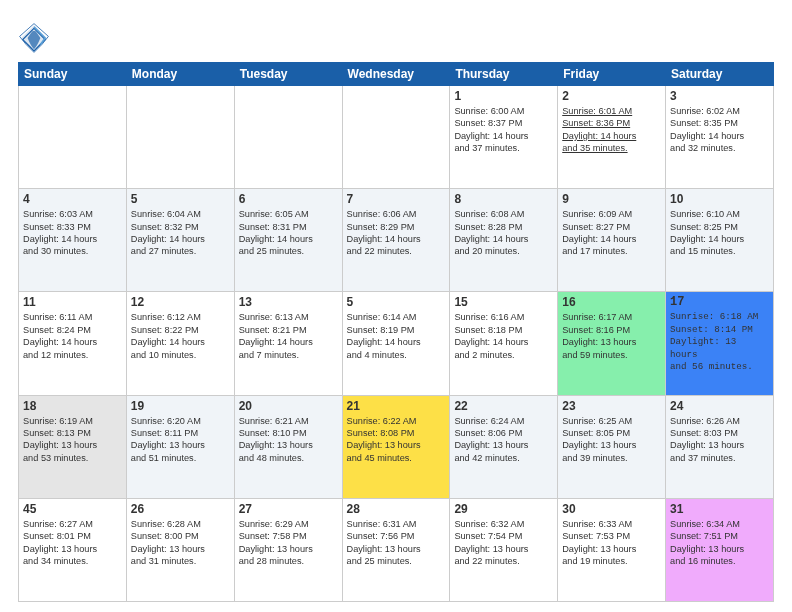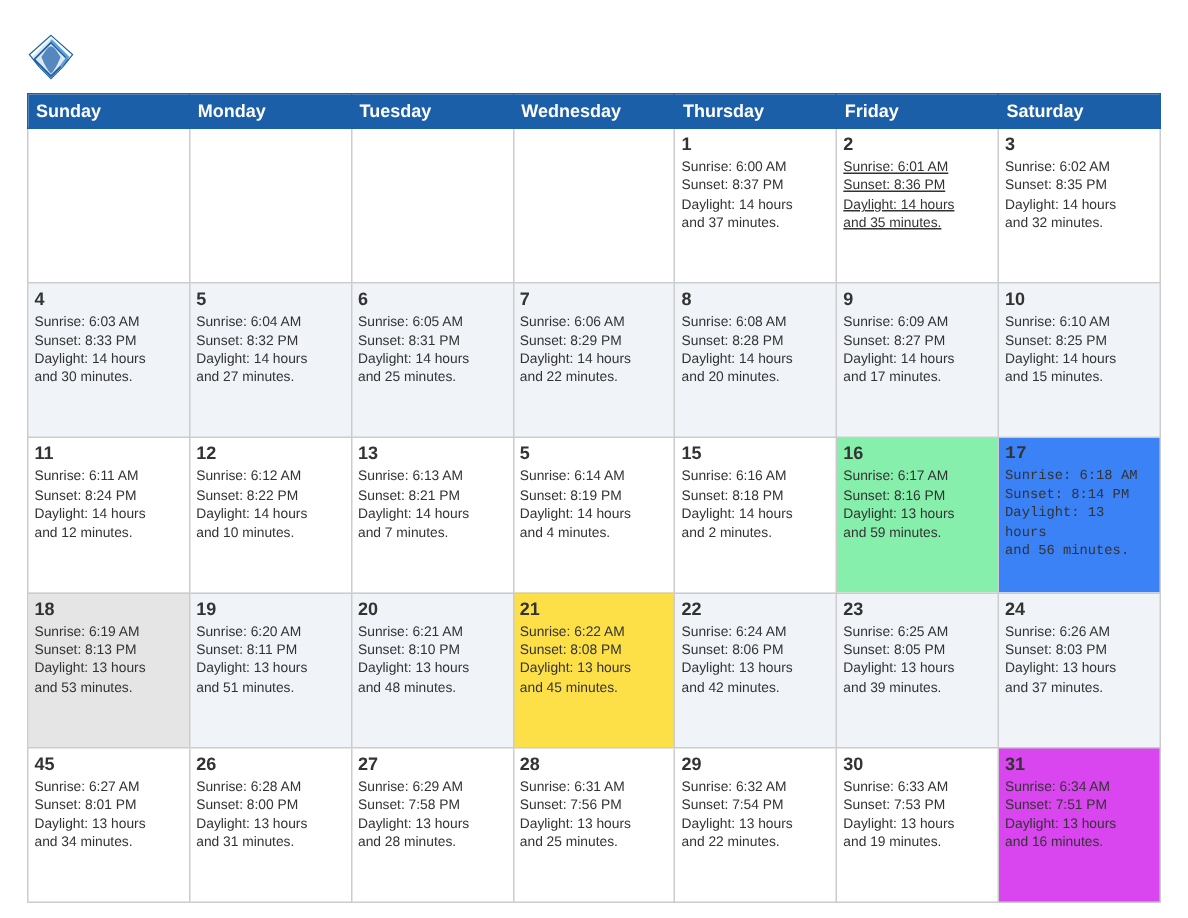--- a/index.html
+++ b/index.html
@@ -361,21 +361,21 @@
 Daylight: 13 hours
 and 22 minutes.</div>
           </td>
           <td style="background: rgb(255, 255, 255);">
             <span class="day-num">30</span>
             <div class="day-info" style="white-space: pre-line;">Sunrise: 6:33 AM
 Sunset: 7:53 PM
 Daylight: 13 hours
 and 19 minutes.</div>
           </td>
-          <td style="background: #d946ef;">
+          <td style="background: #f0abfc;">
             <span class="day-num">31</span>
             <div class="day-info" style="white-space: pre-line;">Sunrise: 6:34 AM
 Sunset: 7:51 PM
 Daylight: 13 hours
 and 16 minutes.</div>
           </td>
         </tr>
       </tbody>
   </table>
 </div>

